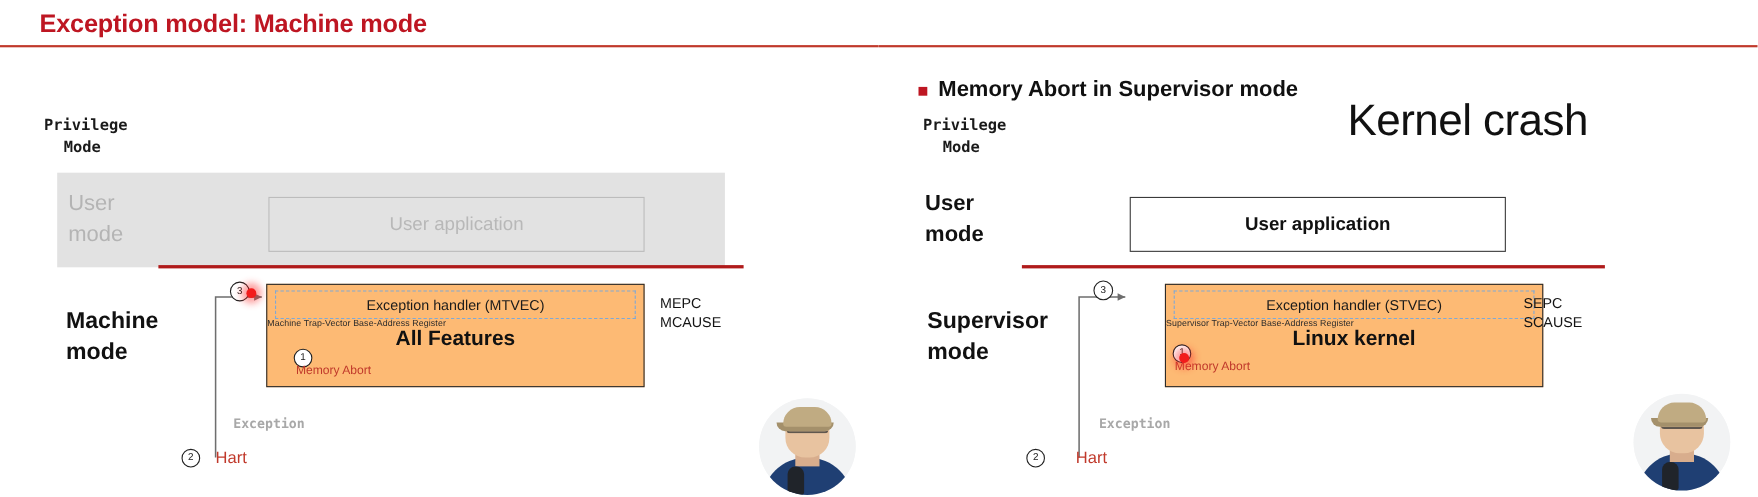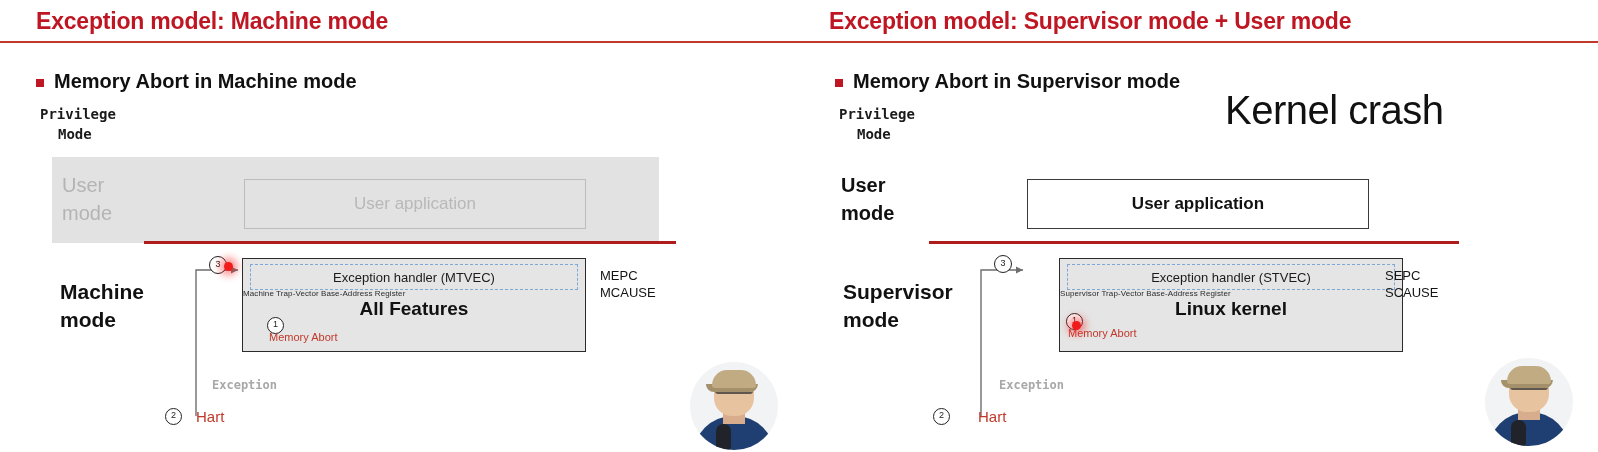--- a/index.html
+++ b/index.html
@@ -76,21 +76,21 @@
   
   .mmode-label{
     position:absolute;font-size:21px;font-weight:bold;color:#111;line-height:28px;white-space:nowrap;
   }
   .slide.left .mmode-label{left:60px;top:278px;}
   .slide.right .mmode-label{left:44px;top:278px;}
   .mmode-label .l2{display:block;}
 
   
   .handler-box{
-    position:absolute;border:1.6px solid #2b2b2b;background:#e5e5e5;text-decoration:underline;
+    position:absolute;border:1.6px solid #2b2b2b;background:#fdba74;text-decoration:underline;
   }
   .slide.left .handler-box{left:242px;top:258px;width:342px;height:92px;}
   .slide.right .handler-box{left:228px;top:258px;width:342px;height:92px;margin-left:32px;}
 
   .dashed-handler{
     position:absolute;left:7px;top:5px;right:7px;height:24px;
     border:1.4px dashed #7ea9d6;
     display:flex;align-items:center;justify-content:center;
     font-size:13px;color:#1b1b1b;white-space:nowrap;
   }
@@ -202,24 +202,20 @@
 </head>
 <body>
 
 <div class="stage">
 
   <div class="slide left">
 
     <div class="slide-title">Exception model: Machine mode</div>
     <div class="title-rule"></div>
 
-    <div class="bullet-row">
-      <span class="bullet-sq"></span>
-      <span class="bullet-text">Memory Abort in Machine mode</span>
-    </div>
 
     <div class="priv-label">
       <span>Privilege</span>
       <span class="l2">Mode</span>
     </div>
 
     <div class="user-band dim">
       <div class="user-mode-label">
         <span>User</span>
         <span class="l2">mode</span>
@@ -269,21 +265,20 @@
       <div class="wc-head"></div>
       <div class="wc-glasses"></div>
       <div class="wc-brim"></div>
       <div class="wc-cap"></div>
       <div class="wc-mic"></div>
     </div>
   </div>
 
   <div class="slide right">
 
-    <div class="slide-title">Exception model: Supervisor mode + User mode</div>
     <div class="title-rule"></div>
 
     <div class="bullet-row">
       <span class="bullet-sq"></span>
       <span class="bullet-text">Memory Abort in Supervisor mode</span>
     </div>
 
     <div class="priv-label">
       <span>Privilege</span>
       <span class="l2">Mode</span>

